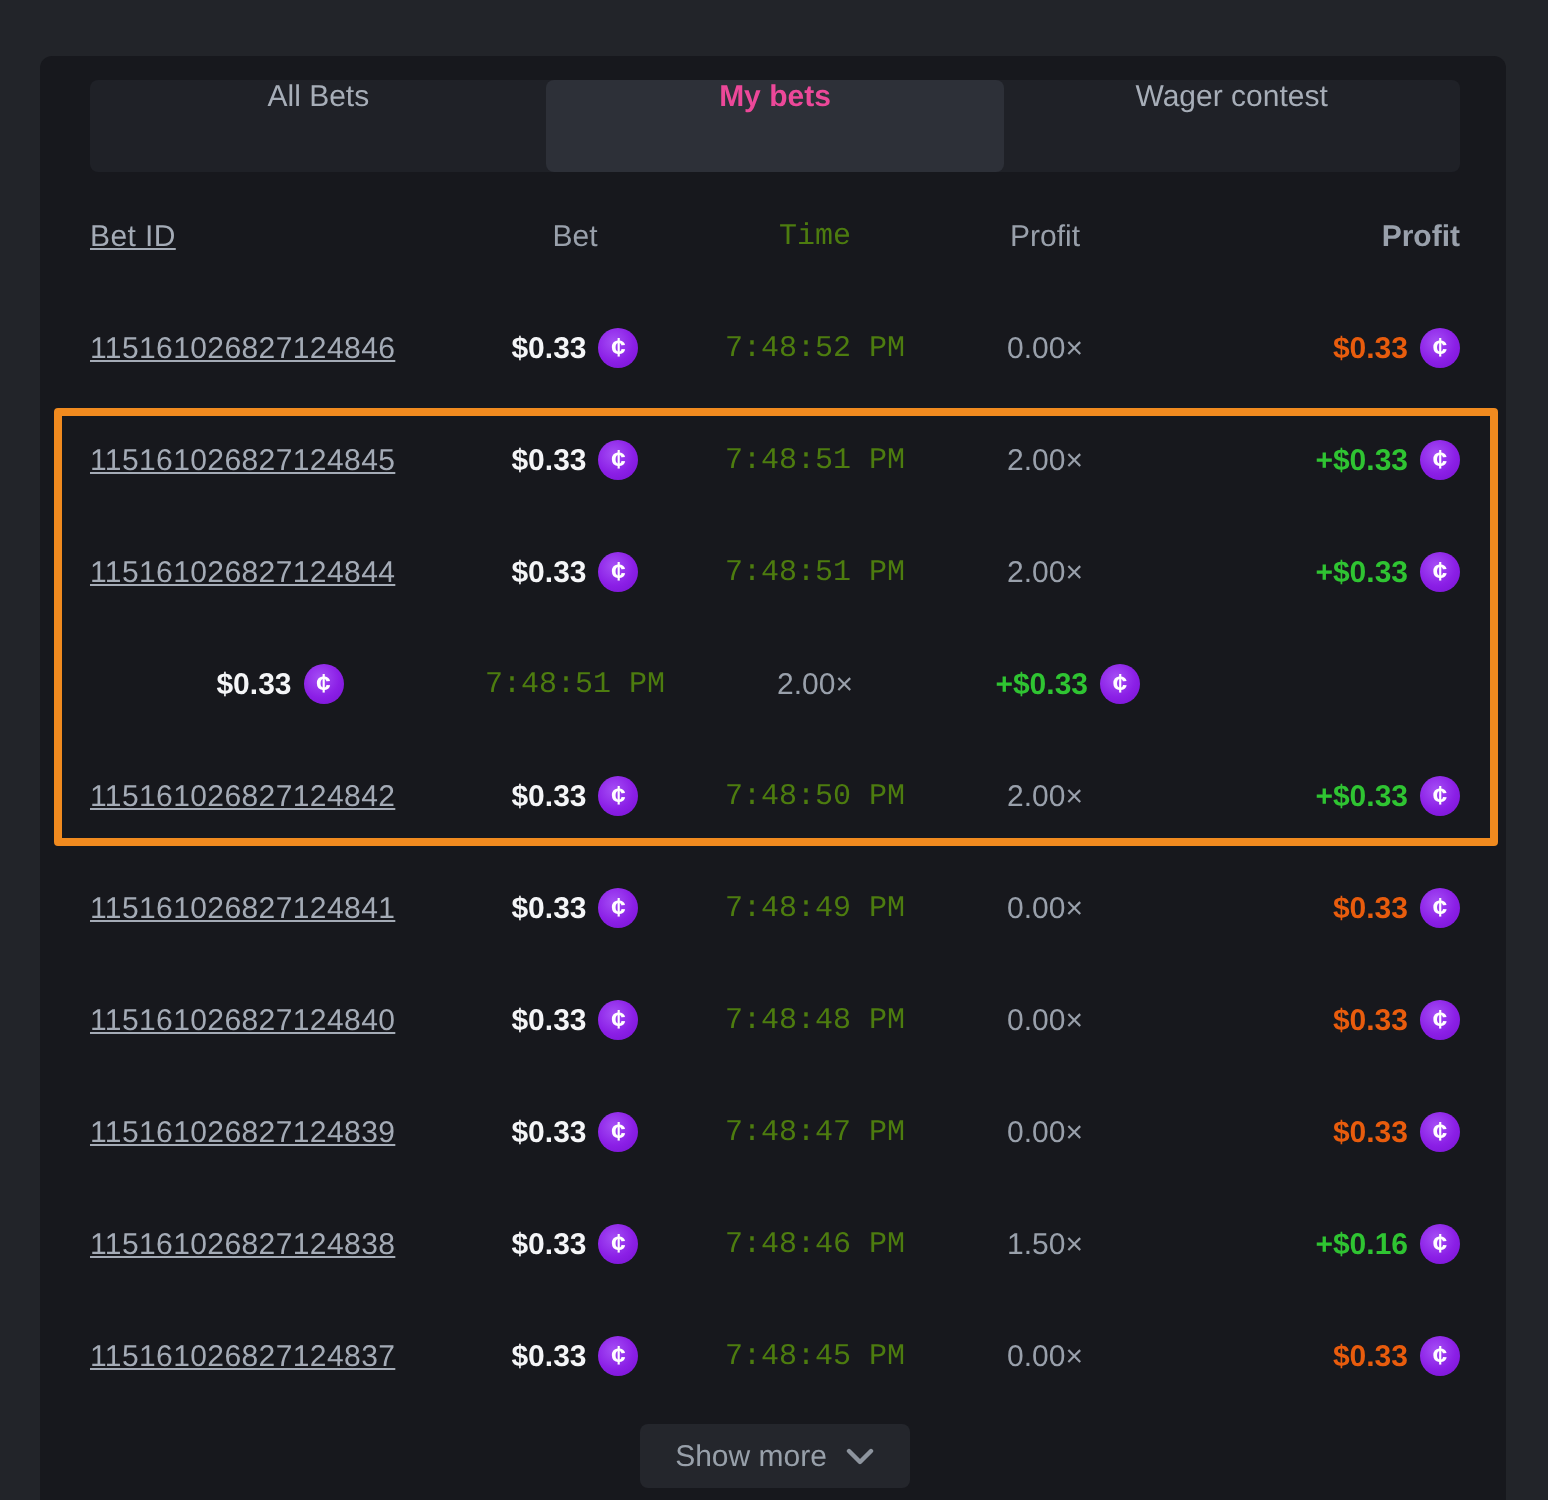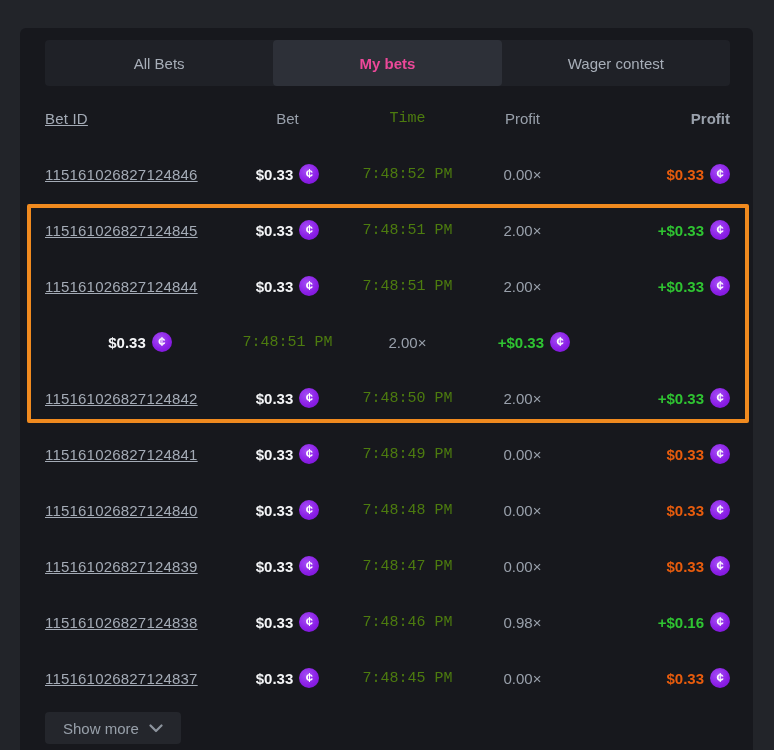--- a/index.html
+++ b/index.html
@@ -13,21 +13,21 @@
     position:absolute;left:20px;top:28px;width:733px;height:722px;
     background:#17181d;border-radius:6px 6px 0 0;
     padding:0 23px 0 25px;box-sizing:border-box;
   }
   
   .tabs{
     margin-top:12px;height:46px;background:#1f2127;border-radius:4px;
     display:flex;align-items:stretch;
   }
   .tab{
-    flex:1 1 0;display:flex;align-items:center;justify-content:center;
+    flex:1 1 0;display:flex;justify-content:center;
     color:#a7aeb8;font-size:15px;border-radius:4px;cursor:pointer;
   }
   .tab.active{background:#2d3038;color:#ec4899;font-weight:bold;}
   
   .grid{display:grid;grid-template-columns:190px 105px 135px 95px 1fr;align-items:center;}
   .thead{height:56px;padding-top:4px;color:#99a0ab;font-size:15px;}
   .thead .cell.bet,.thead .cell.time,.thead .cell.payout{justify-self:center;}
   .thead .cell.profit{justify-self:end;}
   .tbody{position:relative;}
   .row{height:56px;font-size:15px;}
@@ -46,21 +46,21 @@
     display:inline-flex;align-items:center;justify-content:center;
     flex:0 0 auto;
   }
   
   .highlight-box{
     position:absolute;left:-18px;right:-19px;
     border:4px solid #f08a1f;border-radius:2px;
     pointer-events:none;box-sizing:border-box;
   }
   
-  .show-more-wrap{display:flex;margin-top:6px;}
+  .show-more-wrap{display:flex;justify-content:center;margin-top:6px;}
   .show-more{
     display:flex;align-items:center;gap:10px;
     background:#24262c;border:none;border-radius:4px;
     height:32px;padding:0 18px;cursor:pointer;
     color:#98a0aa;font-size:15px;font-family:inherit;
   }
   .show-more svg{display:block;}
 </style>
 </head>
 <body>
@@ -208,21 +208,21 @@
     </div>
   </div>
 
   <div class="grid row win">
     <div class="cell id">115161026827124838</div>
     <div class="cell bet">
       <span class="amt">$0.33</span>
       <span class="coin">¢</span>
     </div>
     <div class="cell time">7:48:46 PM</div>
-    <div class="cell payout">0.98×</div>
+    <div class="cell payout">1.50×</div>
     <div class="cell profit">
       <span class="amt">+$0.16</span>
       <span class="coin">¢</span>
     </div>
   </div>
 
   <div class="grid row loss">
     <div class="cell id">115161026827124837</div>
     <div class="cell bet">
       <span class="amt">$0.33</span>

